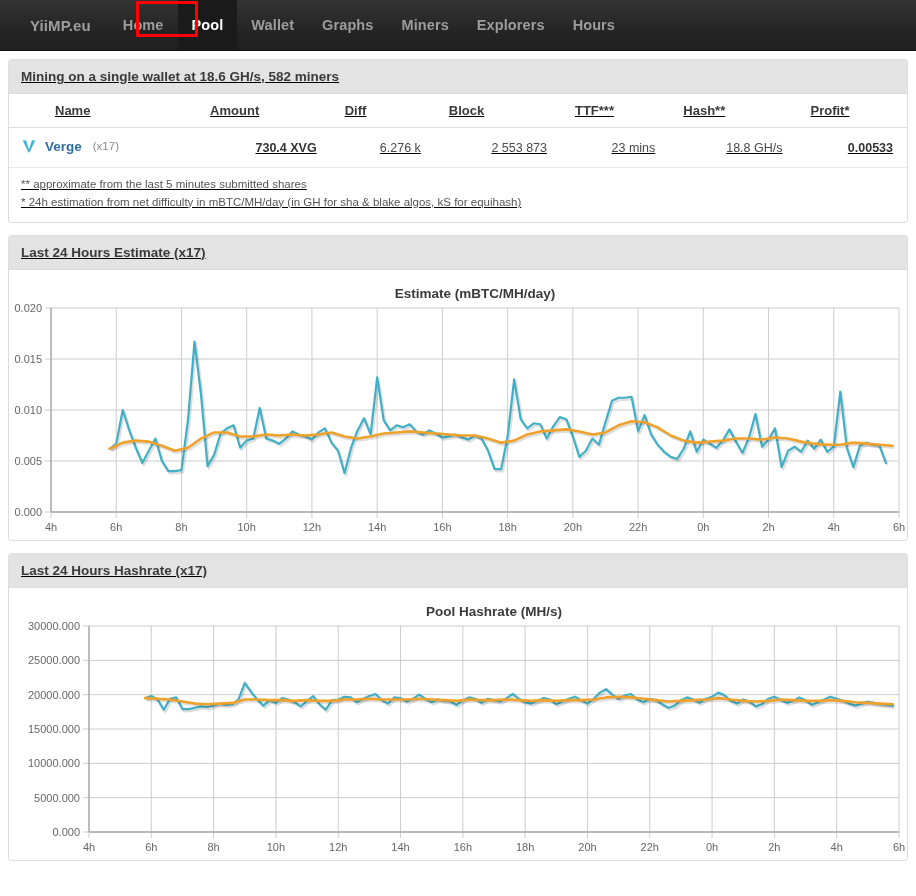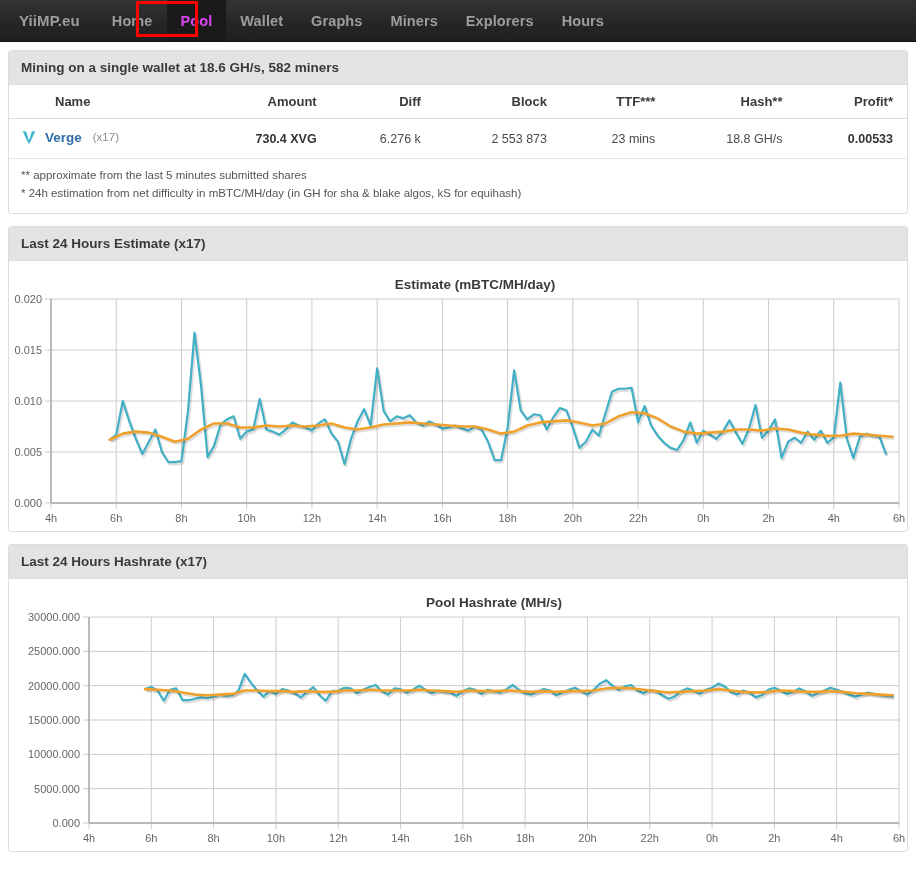--- a/index.html
+++ b/index.html
@@ -7,58 +7,59 @@
     margin: 0; padding: 0;
     width: 916px; height: 896px;
     background: #ffffff;
     font-family: "Liberation Sans", sans-serif;
     overflow: hidden;
   }
 
   
   .navbar {
     position: relative;
-    height: 42px;
+    height: 51px;
     background: #2b2b2b;
     background-image: linear-gradient(180deg, #333333 0%, #262626 55%, #1f1f1f 100%);
     border-bottom: 1px solid #111;
     display: flex;
     align-items: stretch;
-    padding-left: 9px;
+    padding-left: 20px;
   }
   .nav-item {
     display: flex;
     align-items: center;
     padding: 0 14px;
     color: #9d9d9d;
     font-size: 14.5px;
     font-weight: bold;
     letter-spacing: 0.1px;
     text-decoration: none;
     white-space: nowrap;
   }
   .nav-item.brand { color: #9d9d9d; font-size: 15px; padding-left: 10px; padding-right: 18px; }
-  .nav-item.active { color: #d946ef; background: #1a1a1a; }
+  .nav-item.active { color: #ffffff; background: #1a1a1a; }
   .nav-highlight {
     position: absolute;
     left: 136px; top: 1px;
     width: 62px; height: 36px;
     border: 3px solid #ff0000;
     pointer-events: none;
   }
 
   
   .page { padding: 8px 8px 0 8px; }
 
   .panel {
     border: 1px solid #dddddd;
     border-radius: 3px;
     background: #ffffff;
     margin-bottom: 12px;
     overflow: hidden;
+    text-decoration: underline;
   }
   .panel-heading {
     background: #e3e3e3;
     border-bottom: 1px solid #dddddd;
     padding: 9px 12px;
     font-size: 13.5px;
     font-weight: bold;
     color: #3a3a3a;
   }
   .panel-body { padding: 0; }
@@ -69,21 +70,21 @@
     border-collapse: collapse;
     font-size: 12.5px;
     color: #4a4a4a;
   }
   table.coins th {
     padding: 9px 14px;
     font-size: 13px;
     font-weight: bold;
     color: #3a3a3a;
     border-bottom: 1px solid #dddddd;
-    text-align: right;
+    text-align: left;
     white-space: nowrap;
   }
   table.coins th.name-col { text-align: left; padding-left: 46px; }
   table.coins td {
     padding: 10px 14px;
     text-align: right;
     border-bottom: 1px solid #e8e8e8;
     white-space: nowrap;
   }
   table.coins td.name-col { text-align: left; padding-left: 12px; }

